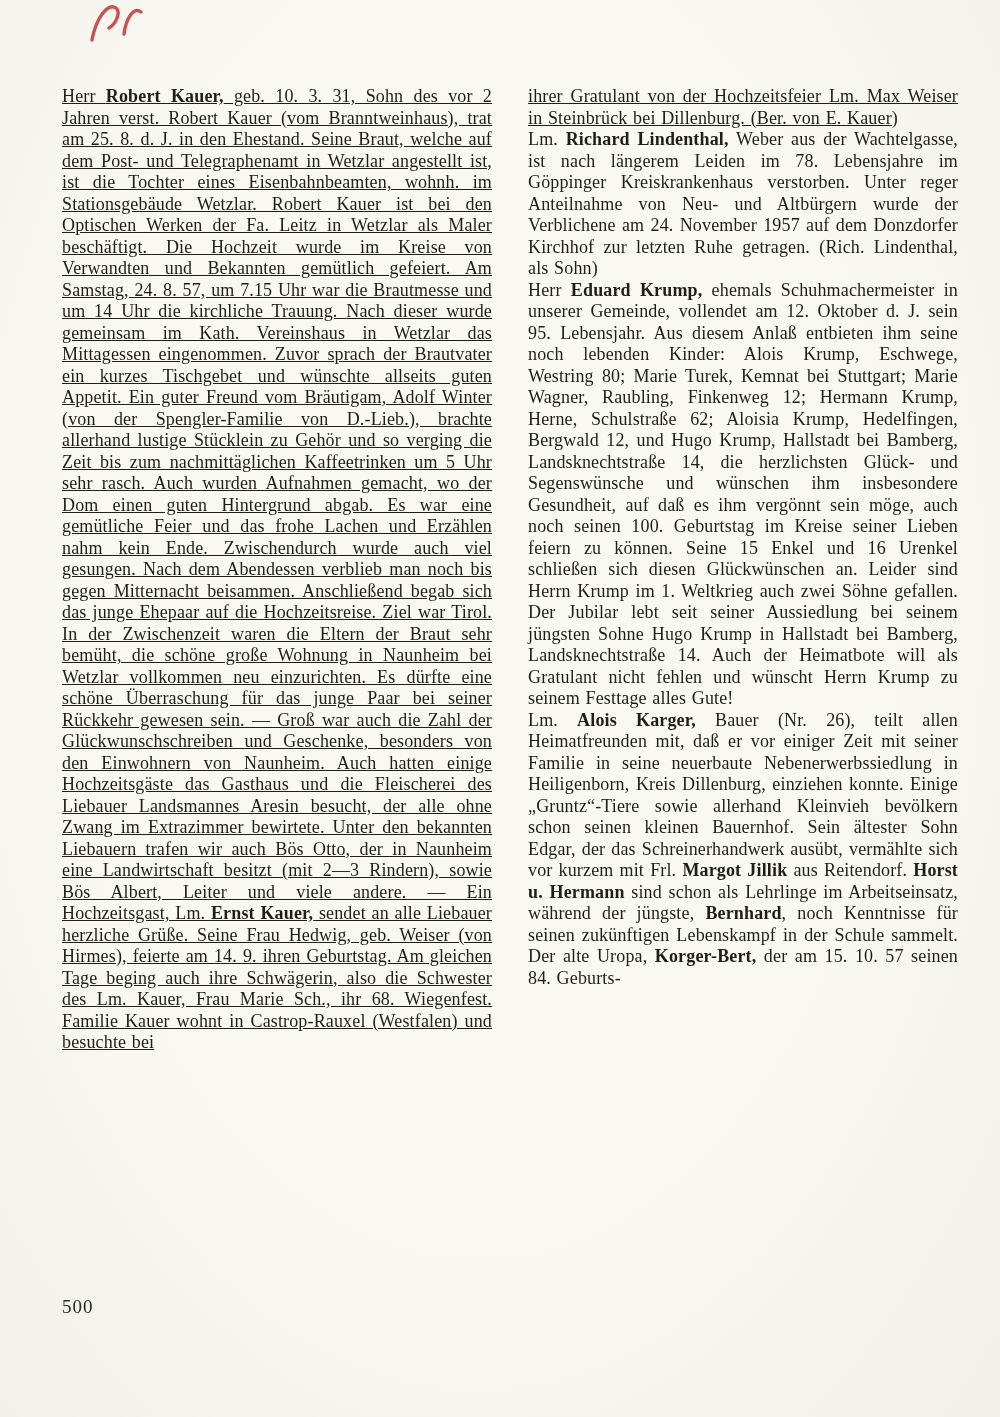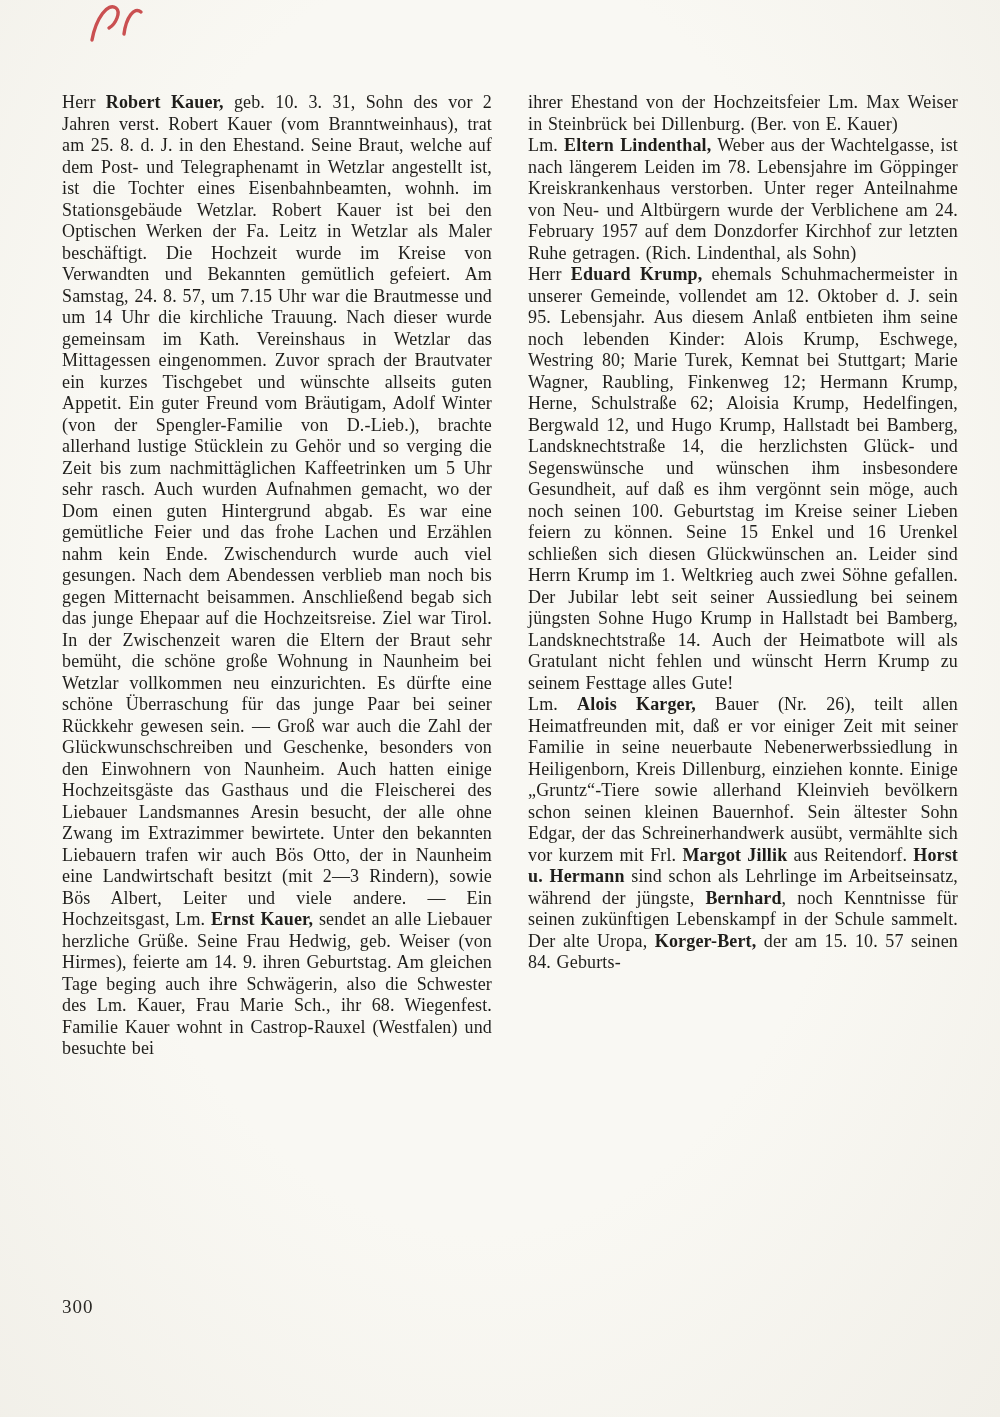--- a/index.html
+++ b/index.html
@@ -41,21 +41,21 @@
   }
   .kind-continuation { margin-top: 0; }
   .kind-item { margin-top: 20px; }
   .kind-heading {
     margin-top: 24px;
     font-weight: bold;
     letter-spacing: 0.6px;
     text-align: left;
   }
   p.kind-heading + p.kind-item { }
-  .column > p:first-child { margin-top: 8px; }
+  .column > p:first-child { margin-top: 2px; text-decoration: underline; }
   .bold { font-weight: bold; }
   .page-number {
     position: absolute;
     left: 62px;
     top: 1296px;
     font-size: 19px;
     letter-spacing: 1px;
     color: #2a2925;
   }
   .red-mark {
@@ -75,22 +75,22 @@
   <svg class="red-mark" viewBox="0 0 58 44" aria-hidden="true">
     <path d="M6 40 C10 18, 22 2, 30 8 C35 12, 30 24, 23 28" fill="none" stroke-width="3.4" stroke-linecap="round" stroke="#c43a3c"></path>
     <path d="M38 34 C40 18, 48 6, 55 12" fill="none" stroke-width="3.4" stroke-linecap="round" stroke="#c43a3c"></path>
   </svg>
 
   <div class="columns">
     <div class="column">
         <p class="para kind-continuation"><span>Herr </span><span class="bold">Robert Kauer,</span><span> geb. 10. 3. 31, Sohn des vor 2 Jahren verst. Robert Kauer (vom Branntweinhaus), trat am 25. 8. d. J. in den Ehestand. Seine Braut, welche auf dem Post- und Telegraphenamt in Wetzlar angestellt ist, ist die Tochter eines Eisenbahnbeamten, wohnh. im Stationsgebäude Wetzlar. Robert Kauer ist bei den Optischen Werken der Fa. Leitz in Wetzlar als Maler beschäftigt. Die Hochzeit wurde im Kreise von Verwandten und Bekannten gemütlich gefeiert. Am Samstag, 24. 8. 57, um 7.15 Uhr war die Brautmesse und um 14 Uhr die kirchliche Trauung. Nach dieser wurde gemeinsam im Kath. Vereinshaus in Wetzlar das Mittagessen eingenommen. Zuvor sprach der Brautvater ein kurzes Tischgebet und wünschte allseits guten Appetit. Ein guter Freund vom Bräutigam, Adolf Winter (von der Spengler-Familie von D.-Lieb.), brachte allerhand lustige Stücklein zu Gehör und so verging die Zeit bis zum nachmittäglichen Kaffeetrinken um 5 Uhr sehr rasch. Auch wurden Aufnahmen gemacht, wo der Dom einen guten Hintergrund abgab. Es war eine gemütliche Feier und das frohe Lachen und Erzählen nahm kein Ende. Zwischendurch wurde auch viel gesungen. Nach dem Abendessen verblieb man noch bis gegen Mitternacht beisammen. Anschließend begab sich das junge Ehepaar auf die Hochzeitsreise. Ziel war Tirol. In der Zwischenzeit waren die Eltern der Braut sehr bemüht, die schöne große Wohnung in Naunheim bei Wetzlar vollkommen neu einzurichten. Es dürfte eine schöne Überraschung für das junge Paar bei seiner Rückkehr gewesen sein. — Groß war auch die Zahl der Glückwunschschreiben und Geschenke, besonders von den Einwohnern von Naunheim. Auch hatten einige Hochzeitsgäste das Gasthaus und die Fleischerei des Liebauer Landsmannes Aresin besucht, der alle ohne Zwang im Extrazimmer bewirtete. Unter den bekannten Liebauern trafen wir auch Bös Otto, der in Naunheim eine Landwirtschaft besitzt (mit 2—3 Rindern), sowie Bös Albert, Leiter und viele andere. — Ein Hochzeitsgast, Lm. </span><span class="bold">Ernst Kauer,</span><span> sendet an alle Liebauer herzliche Grüße. Seine Frau Hedwig, geb. Weiser (von Hirmes), feierte am 14. 9. ihren Geburtstag. Am gleichen Tage beging auch ihre Schwägerin, also die Schwester des Lm. Kauer, Frau Marie Sch., ihr 68. Wiegenfest. Familie Kauer wohnt in Castrop-Rauxel (Westfalen) und besuchte bei</span></p>
       </div>
     <div class="column">
-        <p class="para kind-continuation"><span>ihrer Ehestand von der Hochzeitsfeier Lm. Max Weiser in Steinbrück bei Dillenburg. (Ber. von E. Kauer)</span></p>
-        <p class="para kind-item"><span>Lm. </span><span class="bold">Eltern Lindenthal,</span><span> Weber aus der Wachtelgasse, ist nach längerem Leiden im 78. Lebensjahre im Göppinger Kreiskrankenhaus verstorben. Unter reger Anteilnahme von Neu- und Altbürgern wurde der Verblichene am 24. February 1957 auf dem Donzdorfer Kirchhof zur letzten Ruhe getragen. (Rich. Lindenthal, als Sohn)</span></p>
+        <p class="para kind-continuation"><span>ihrer Gratulant von der Hochzeitsfeier Lm. Max Weiser in Steinbrück bei Dillenburg. (Ber. von E. Kauer)</span></p>
+        <p class="para kind-item"><span>Lm. </span><span class="bold">Richard Lindenthal,</span><span> Weber aus der Wachtelgasse, ist nach längerem Leiden im 78. Lebensjahre im Göppinger Kreiskrankenhaus verstorben. Unter reger Anteilnahme von Neu- und Altbürgern wurde der Verblichene am 24. November 1957 auf dem Donzdorfer Kirchhof zur letzten Ruhe getragen. (Rich. Lindenthal, als Sohn)</span></p>
         <p class="para kind-item"><span>Herr </span><span class="bold">Eduard Krump,</span><span> ehemals Schuhmachermeister in unserer Gemeinde, vollendet am 12. Oktober d. J. sein 95. Lebensjahr. Aus diesem Anlaß entbieten ihm seine noch lebenden Kinder: Alois Krump, Eschwege, Westring 80; Marie Turek, Kemnat bei Stuttgart; Marie Wagner, Raubling, Finkenweg 12; Hermann Krump, Herne, Schulstraße 62; Aloisia Krump, Hedelfingen, Bergwald 12, und Hugo Krump, Hallstadt bei Bamberg, Landsknechtstraße 14, die herzlichsten Glück- und Segenswünsche und wünschen ihm insbesondere Gesundheit, auf daß es ihm vergönnt sein möge, auch noch seinen 100. Geburtstag im Kreise seiner Lieben feiern zu können. Seine 15 Enkel und 16 Urenkel schließen sich diesen Glückwünschen an. Leider sind Herrn Krump im 1. Weltkrieg auch zwei Söhne gefallen. Der Jubilar lebt seit seiner Aussiedlung bei seinem jüngsten Sohne Hugo Krump in Hallstadt bei Bamberg, Landsknechtstraße 14. Auch der Heimatbote will als Gratulant nicht fehlen und wünscht Herrn Krump zu seinem Festtage alles Gute!</span></p>
         <p class="para kind-item"><span>Lm. </span><span class="bold">Alois Karger,</span><span> Bauer (Nr. 26), teilt allen Heimatfreunden mit, daß er vor einiger Zeit mit seiner Familie in seine neuerbaute Nebenerwerbssiedlung in Heiligenborn, Kreis Dillenburg, einziehen konnte. Einige „Gruntz“-Tiere sowie allerhand Kleinvieh bevölkern schon seinen kleinen Bauernhof. Sein ältester Sohn Edgar, der das Schreinerhandwerk ausübt, vermählte sich vor kurzem mit Frl. </span><span class="bold">Margot Jillik</span><span> aus Reitendorf. </span><span class="bold">Horst u. Hermann</span><span> sind schon als Lehrlinge im Arbeitseinsatz, während der jüngste, </span><span class="bold">Bernhard</span><span>, noch Kenntnisse für seinen zukünftigen Lebenskampf in der Schule sammelt. Der alte Uropa, </span><span class="bold">Korger-Bert,</span><span> der am 15. 10. 57 seinen 84. Geburts-</span></p>
       </div>
   </div>
 
-  <div class="page-number">300</div>
+  <div class="page-number">500</div>
 
 </div>
 
 </body></html>

